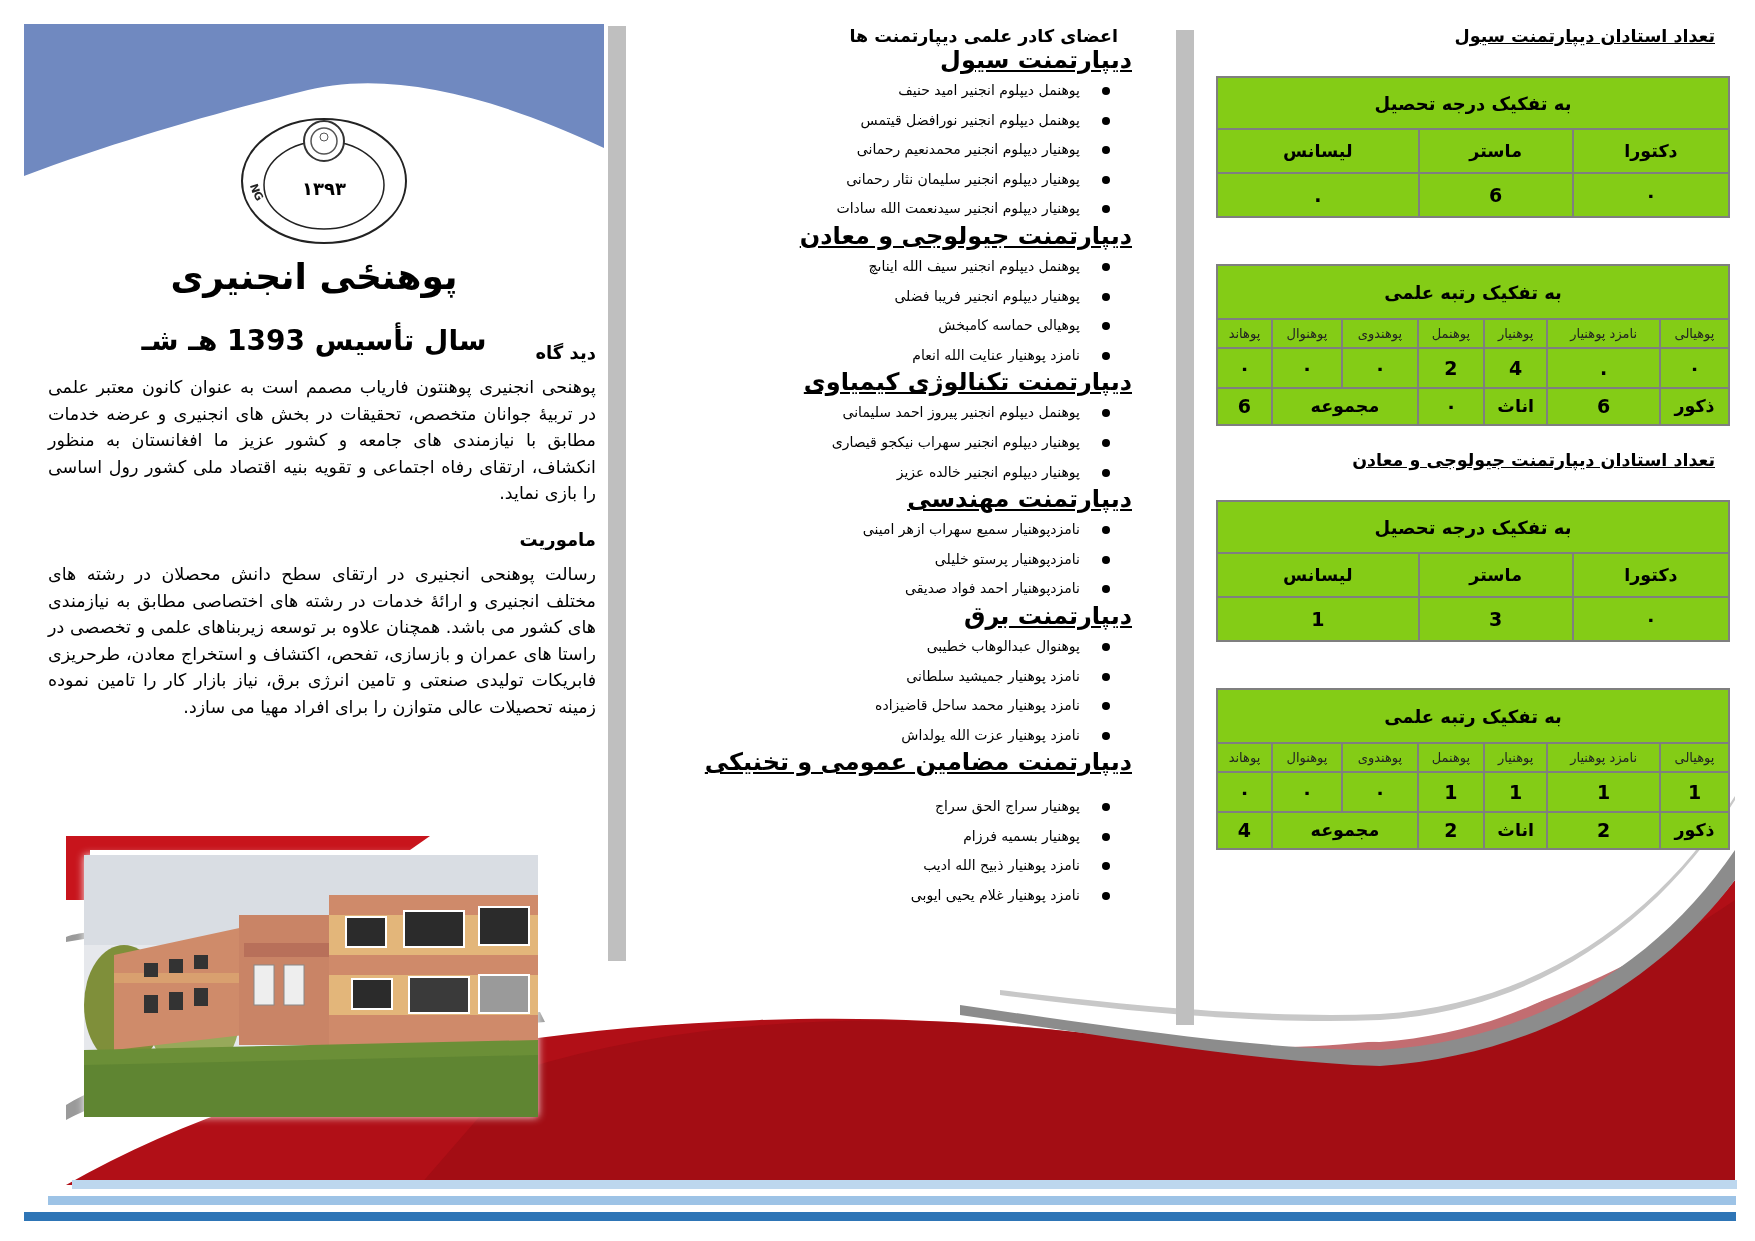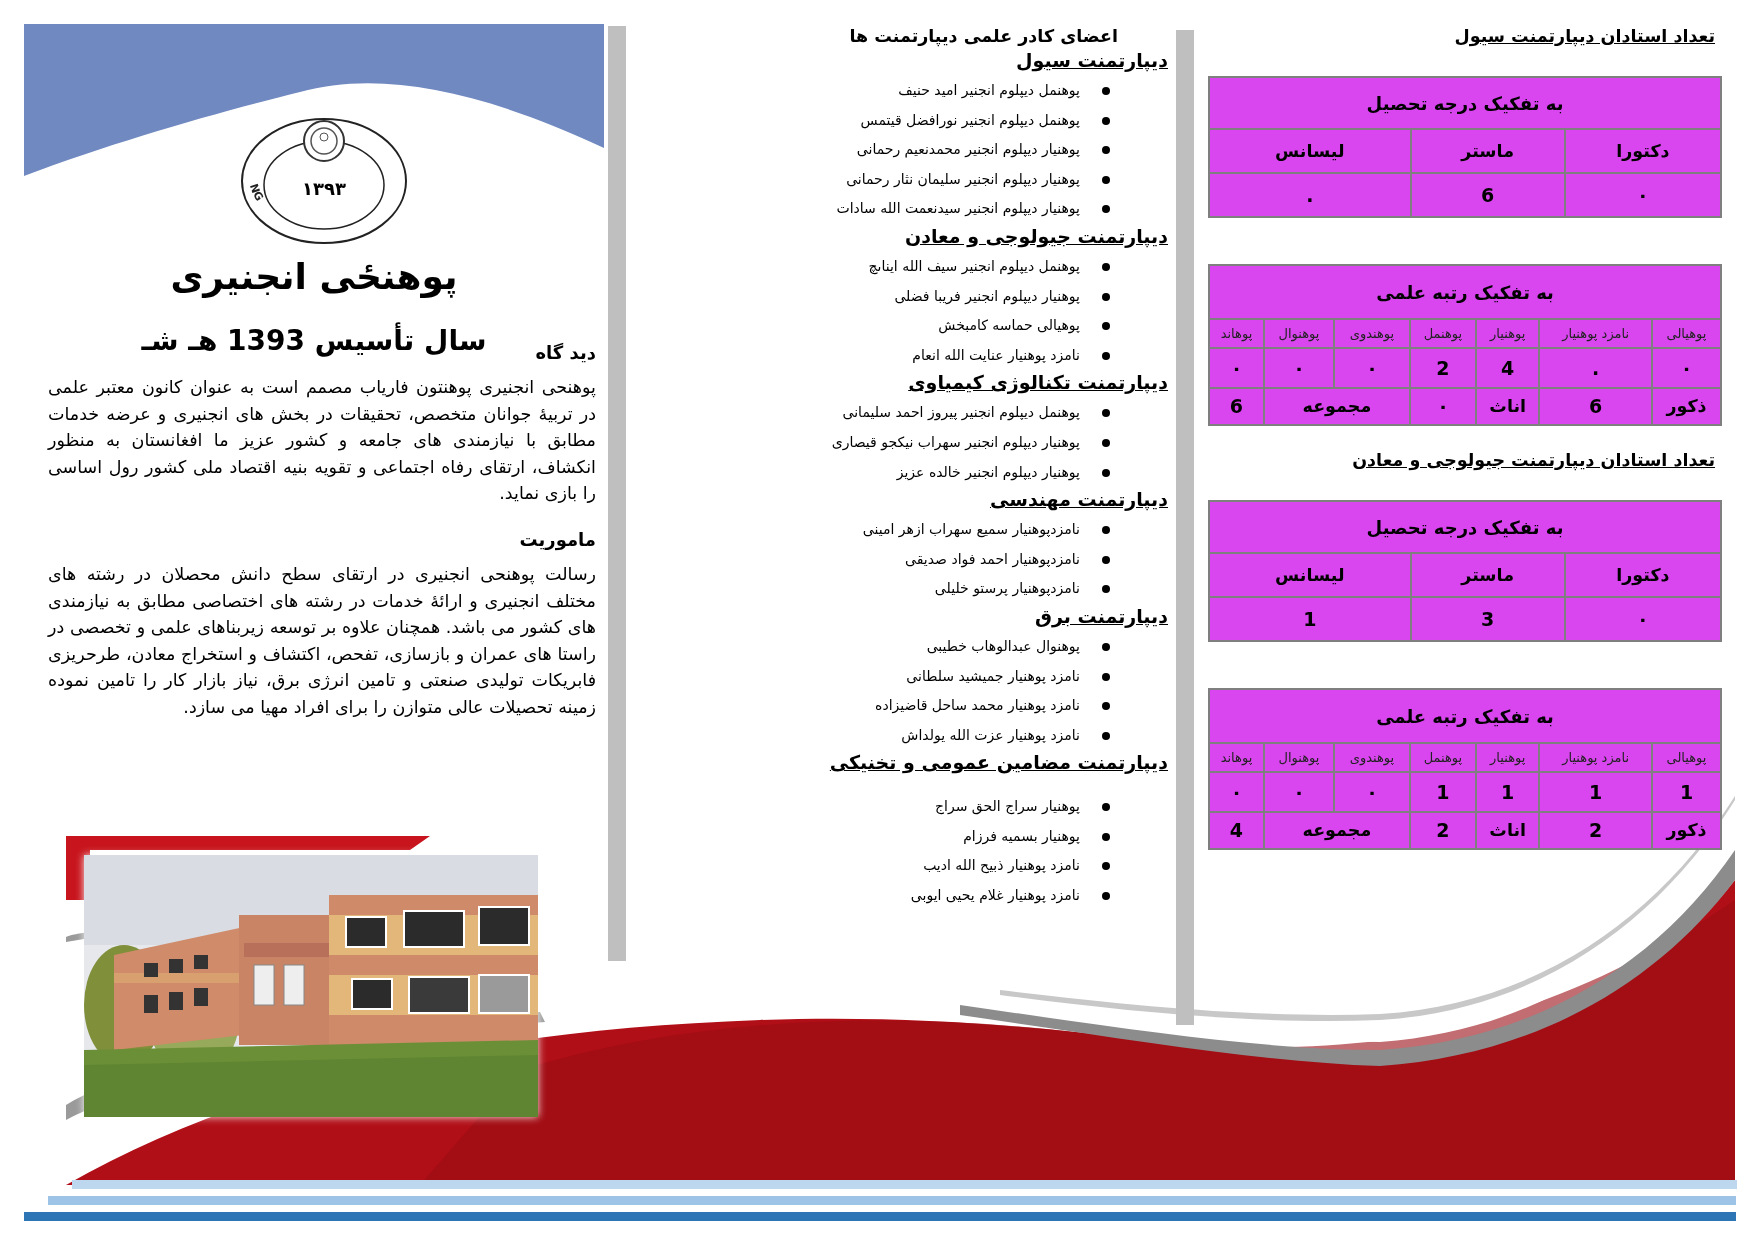--- a/index.html
+++ b/index.html
@@ -20,30 +20,30 @@
   .para { position: absolute; right: 0; width: 548px; font-size: 17.5px; line-height: 26.5px; text-align: justify; text-align-last: right; }
 
   .photo { position: absolute; left: 84px; top: 855px; width: 454px; height: 262px; overflow: hidden; box-shadow: 0 0 8px rgba(255,255,255,0.9); }
 
   
   .sep-bar { position: absolute; background: #bfbfbf; }
 
   
   .middle-panel { position: absolute; left: 700px; top: 24px; width: 468px; }
   .mid-title { font-size: 17.5px; font-weight: bold; text-align: right; line-height: 24px; height: 24px; margin-right: 50px;}
-  .dept-heading { font-size: 19px; font-weight: bold; text-decoration: underline; text-align: right; line-height: 24px; height: 28px; }
+  .dept-heading { font-size: 24px; font-weight: bold; text-decoration: underline; text-align: right; line-height: 24px; height: 28px; margin-right: 36px;}
   .member-list { list-style: none; }
   .member { position: relative; font-size: 14px; text-align: right; line-height: 29.6px; height: 29.6px; padding-right: 88px; }
   .member .bullet { position: absolute; right: 58px; top: 11px; width: 8px; height: 8px; border-radius: 50%; background: #000; }
   .gap { height: 14px; }
 
   
   .right-panel { position: absolute; left: 1200px; top: 24px; width: 515px; }
   .rp-title { position: absolute; right: 0; font-size: 17.5px; font-weight: bold; text-decoration: underline; text-align: right; white-space: nowrap; }
-  table.stat { position: absolute; left: 8px; width: 514px; border-collapse: collapse; background: #d946ef; }
+  table.stat { position: absolute; left: 16px; width: 514px; border-collapse: collapse; background: #84cc16; }
   table.stat td { border: 2px solid #7f7f7f; text-align: center; font-size: 18px; vertical-align: middle; }
   table.stat td.head { font-weight: bold; font-size: 18px; }
   table.stat td.sub { font-size: 17.5px; font-weight: bold; }
   table.stat td.small { font-size: 13px; font-weight: normal; color: #222; }
   table.stat td.val { font-weight: bold; font-size: 19px; }
 </style>
 </head>
 <body>
 
 <svg class="deco" width="1755" height="1241" style="left:0;top:0;">
@@ -163,22 +163,22 @@
       <li class="member"><span class="bullet"></span><span>پوهنمل دیپلوم انجنیر پیروز احمد سلیمانی</span></li>
       <li class="member"><span class="bullet"></span><span>پوهنیار دیپلوم انجنیر سهراب نیکجو قیصاری</span></li>
       <li class="member"><span class="bullet"></span><span>پوهنیار دیپلوم انجنیر خالده عزیز</span></li>
     </ul>
   </div>
 
   <div>
     <div class="dept-heading">دیپارتمنت مهندسی</div>
     <ul class="member-list">
       <li class="member"><span class="bullet"></span><span>نامزدپوهنیار سمیع سهراب ازهر امینی</span></li>
+      <li class="member"><span class="bullet"></span><span>نامزدپوهنیار پرستو خلیلی</span></li>
       <li class="member"><span class="bullet"></span><span>نامزدپوهنیار احمد فواد صدیقی</span></li>
-      <li class="member"><span class="bullet"></span><span>نامزدپوهنیار پرستو خلیلی</span></li>
     </ul>
   </div>
 
   <div>
     <div class="dept-heading">دیپارتمنت برق</div>
     <ul class="member-list">
       <li class="member"><span class="bullet"></span><span>پوهنوال عبدالوهاب خطیبی</span></li>
       <li class="member"><span class="bullet"></span><span>نامزد پوهنیار جمیشید سلطانی</span></li>
       <li class="member"><span class="bullet"></span><span>نامزد پوهنیار محمد ساحل قاضیزاده</span></li>
       <li class="member"><span class="bullet"></span><span>نامزد پوهنیار عزت الله یولداش</span></li>

